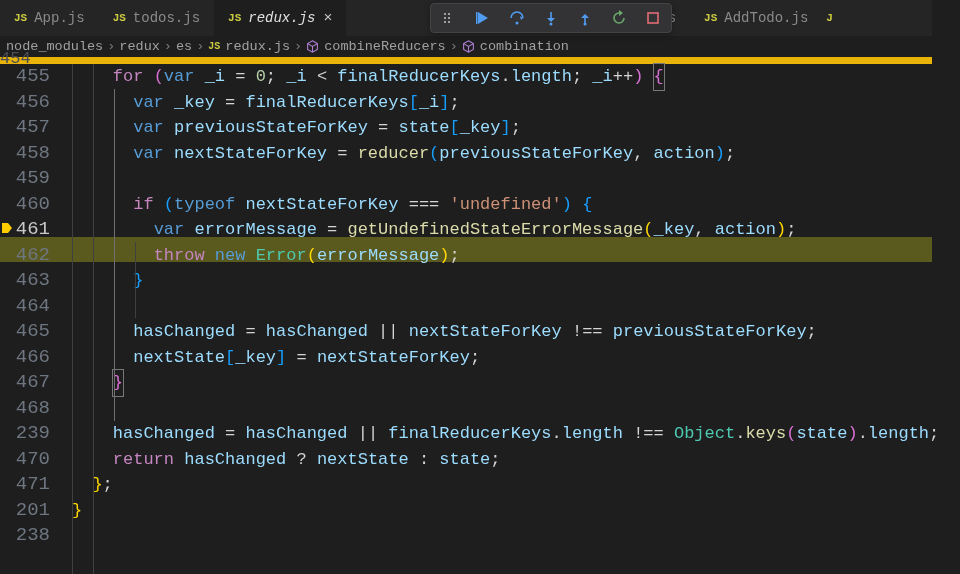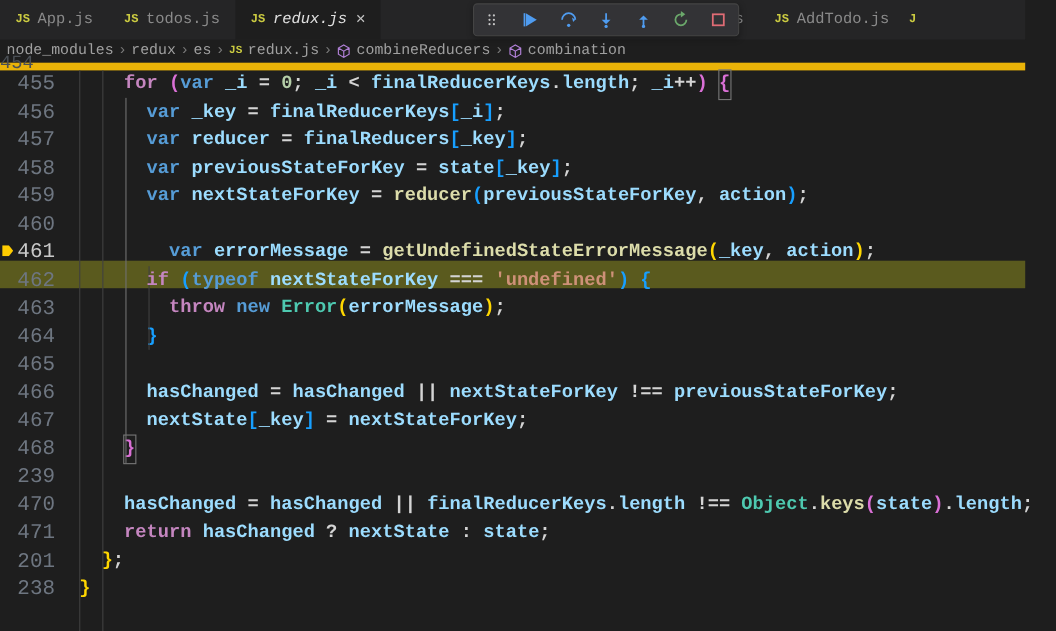--- a/index.html
+++ b/index.html
@@ -17,21 +17,21 @@
   .dtsvg { width:16px; height:16px; }
   
   .breadcrumb { height:28px; background:#1e1e1e; display:flex; align-items:center; font-size:13.5px; color:#a0a0a0; padding-left:6px; border-bottom:7px solid #eab308; }
   .breadcrumb .sep { margin:0 4px; color:#7a7a7a; }
   .breadcrumb .jsico { color:#cbcb41; font-weight:bold; font-size:10px; margin-right:5px; }
   .breadcrumb .cube { color:#b180d7; margin-right:5px; display:inline-flex; }
   
   .editor { position:relative; flex:1; display:flex; }
   .gutter { width:72px; flex:0 0 72px; text-align:right; color:#6e7681; font-size:19px; }
   .gline { height:25.5px; line-height:25.5px; padding-right:22px; }
-  .code  { flex:1; position:relative;font-weight:bold; }
+  .code  { flex:1; position:relative; }
   .cline { height:25.5px; line-height:25.5px; white-space:pre; font-size:17px; }
   .highlight { position:absolute; left:0; right:0; background:#5a5a1e; height:25.5px; z-index:0; }
   .gline.hl { color:#c9c9c9; }
   .ghost { position:absolute; top:-18px; left:0; right:0; height:25.5px; line-height:25.5px; color:#4a4f55; font-size:17px; }
   .ghostnum { position:absolute; right:22px; }
   .marker { position:absolute; left:2px; width:10px; height:10px; }
   
   .kw   { color:#c586c0; }
   .kw2  { color:#569cd6; }
   .var  { color:#9cdcfe; }
@@ -195,31 +195,30 @@
     <div class="code lines">
       <div class="indent-line" style="left:0px"></div>
       <div class="indent-line" style="left:21px"></div>
       <div class="indent-line indent-active" style="left:42px;top:25px;height:332px"></div>
       <div class="indent-line" style="left:63px;top:178px;height:76px"></div>
 
       <div class="cline">    <span class="kw">for</span> <span class="brP">(</span><span class="kw2">var</span> <span class="var">_i</span> <span class="op">=</span> <span class="num">0</span><span class="pun">;</span> <span class="var">_i</span> <span class="op">&lt;</span> <span class="var">finalReducerKeys</span><span class="pun">.</span><span class="var">length</span><span class="pun">;</span> <span class="var">_i</span><span class="op">++</span><span class="brP">)</span> <span class="brP matchbox">{</span></div>
 
       <div class="cline">      <span class="kw2">var</span> <span class="var">_key</span> <span class="op">=</span> <span class="var">finalReducerKeys</span><span class="brB">[</span><span class="var">_i</span><span class="brB">]</span><span class="pun">;</span></div>
 
-      <div class="cline">      <span class="kw2">var</span> <span class="var">reducer</span> <span class="op">=</span> <span class="var">finalReducers</span><span class="brB">[</span><span class="var">_key</span><span class="brB">]</span><span class="pun">;</span></div>
 
       <div class="cline">      <span class="kw2">var</span> <span class="var">previousStateForKey</span> <span class="op">=</span> <span class="var">state</span><span class="brB">[</span><span class="var">_key</span><span class="brB">]</span><span class="pun">;</span></div>
 
       <div class="cline">      <span class="kw2">var</span> <span class="var">nextStateForKey</span> <span class="op">=</span> <span class="fn">reducer</span><span class="brB">(</span><span class="var">previousStateForKey</span><span class="pun">,</span> <span class="var">action</span><span class="brB">)</span><span class="pun">;</span></div>
 
       <div class="cline"> </div>
 
+      <div class="cline" style="position:relative;z-index:1">      <span class="kw">if</span> <span class="brB">(</span><span class="kw2">typeof</span> <span class="var">nextStateForKey</span> <span class="op">===</span> <span class="str">'undefined'</span><span class="brB">)</span> <span class="brB">{</span></div>
+
       <div class="cline">        <span class="kw2">var</span> <span class="var">errorMessage</span> <span class="op">=</span> <span class="fn">getUndefinedStateErrorMessage</span><span class="brY">(</span><span class="var">_key</span><span class="pun">,</span> <span class="var">action</span><span class="brY">)</span><span class="pun">;</span></div>
-
-      <div class="cline" style="position:relative;z-index:1">      <span class="kw">if</span> <span class="brB">(</span><span class="kw2">typeof</span> <span class="var">nextStateForKey</span> <span class="op">===</span> <span class="str">'undefined'</span><span class="brB">)</span> <span class="brB">{</span></div>
 
       <div class="cline">        <span class="kw">throw</span> <span class="kw2">new</span> <span class="cls">Error</span><span class="brY">(</span><span class="var">errorMessage</span><span class="brY">)</span><span class="pun">;</span></div>
 
       <div class="cline">      <span class="brB">}</span></div>
 
       <div class="cline"> </div>
 
       <div class="cline">      <span class="var">hasChanged</span> <span class="op">=</span> <span class="var">hasChanged</span> <span class="op">||</span> <span class="var">nextStateForKey</span> <span class="op">!==</span> <span class="var">previousStateForKey</span><span class="pun">;</span></div>
 
       <div class="cline">      <span class="var">nextState</span><span class="brB">[</span><span class="var">_key</span><span class="brB">]</span> <span class="op">=</span> <span class="var">nextStateForKey</span><span class="pun">;</span></div>

